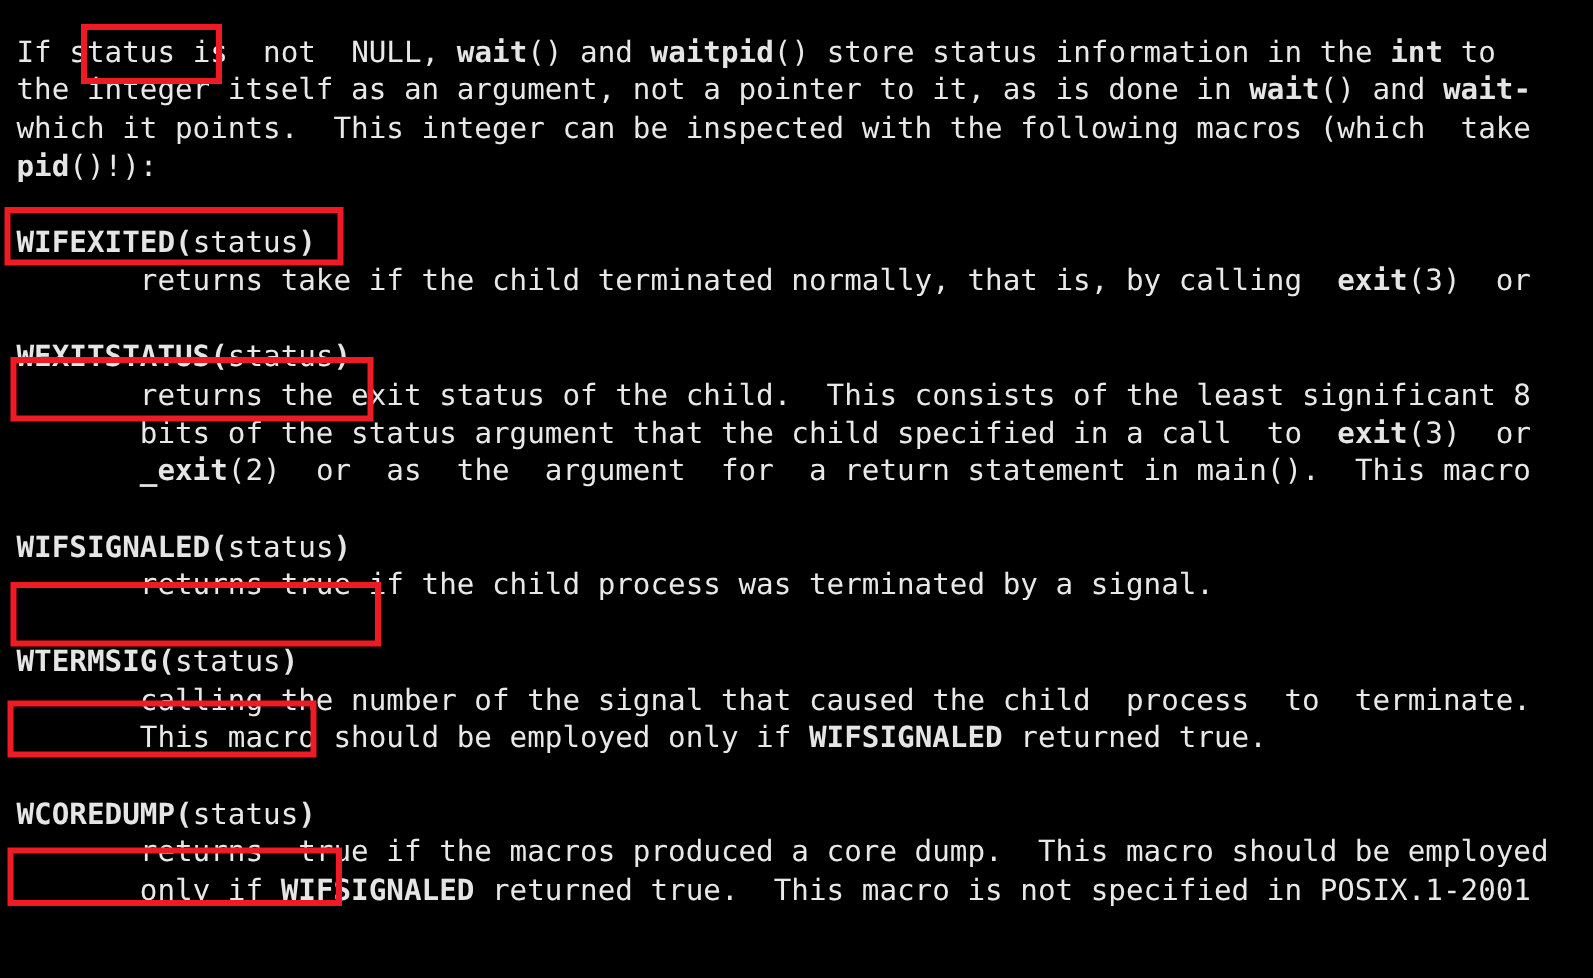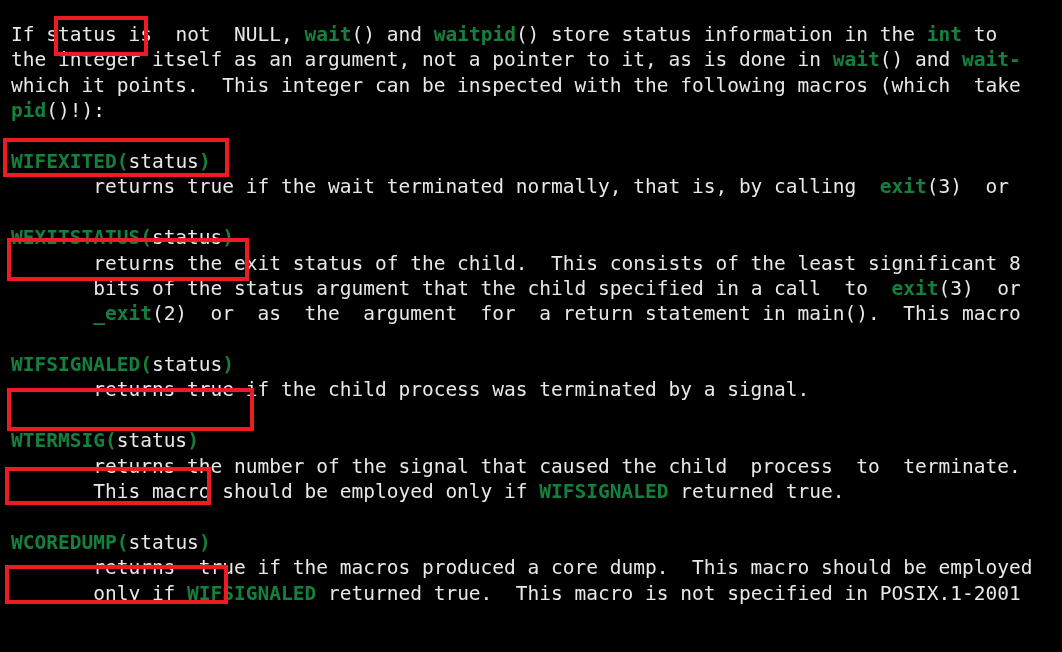--- a/index.html
+++ b/index.html
@@ -26,21 +26,21 @@
     width: 1051px;
   }
   .line {
     height: 25.4px;
     white-space: pre;
     font-family: "DejaVu Sans Mono", "Liberation Mono", monospace;
   }
   .line span { white-space: pre; }
   b, .bold {
     font-weight: bold;
-    color: #15803d;
+    color: #e5e5e5;
     margin-top: 31px;
   }
   u, .ul {
     text-underline-offset: 2px;
   }
   .boxes {
     position: absolute;
     left: 0;
     top: 0;
     width: 1062px;
@@ -59,32 +59,32 @@
 
 <div id="terminal">
 
   <div id="lines">
       <div class="line"><span>If </span><span class="ul">status</span><span> is  not  NULL, </span><span class="bold">wait</span><span>() and </span><span class="bold">waitpid</span><span>() store status information in the </span><span class="bold ul">int</span><span> to</span></div>
       <div class="line"><span>the integer itself as an argument, not a pointer to it, as is done in </span><span class="bold">wait</span><span>() and </span><span class="bold">wait-</span></div>
       <div class="line"><span>which it points.  This integer can be inspected with the following macros (which  take</span></div>
       <div class="line"><span class="bold">pid</span><span>()!):</span></div>
       <div class="line">&nbsp;</div>
       <div class="line"><span class="bold">WIFEXITED</span><span class="bold">(</span><span class="ul">status</span><span class="bold">)</span></div>
-      <div class="line"><span>       returns true if the wait terminated normally, that is, by calling  </span><span class="bold">exit</span><span>(3)  or</span></div>
+      <div class="line"><span>       returns take if the child terminated normally, that is, by calling  </span><span class="bold">exit</span><span>(3)  or</span></div>
       <div class="line">&nbsp;</div>
       <div class="line"><span class="bold">WEXITSTATUS</span><span class="bold">(</span><span class="ul">status</span><span class="bold">)</span></div>
       <div class="line"><span>       returns the exit status of the child.  This consists of the least significant 8</span></div>
       <div class="line"><span>       bits of the </span><span class="ul">status</span><span> argument that the child specified in a call  to  </span><span class="bold">exit</span><span>(3)  or</span></div>
       <div class="line"><span>       </span><span class="bold">_exit</span><span>(2)  or  as  the  argument  for  a return statement in main().  This macro</span></div>
       <div class="line">&nbsp;</div>
       <div class="line"><span class="bold">WIFSIGNALED</span><span class="bold">(</span><span class="ul">status</span><span class="bold">)</span></div>
       <div class="line"><span>       returns true if the child process was terminated by a signal.</span></div>
       <div class="line">&nbsp;</div>
       <div class="line"><span class="bold">WTERMSIG</span><span class="bold">(</span><span class="ul">status</span><span class="bold">)</span></div>
-      <div class="line"><span>       returns the number of the signal that caused the child  process  to  terminate.</span></div>
+      <div class="line"><span>       calling the number of the signal that caused the child  process  to  terminate.</span></div>
       <div class="line"><span>       This macro should be employed only if </span><span class="bold">WIFSIGNALED</span><span> returned true.</span></div>
       <div class="line">&nbsp;</div>
       <div class="line"><span class="bold">WCOREDUMP</span><span class="bold">(</span><span class="ul">status</span><span class="bold">)</span></div>
       <div class="line"><span>       returns  true if the macros produced a core dump.  This macro should be employed</span></div>
       <div class="line"><span>       only if </span><span class="bold">WIFSIGNALED</span><span> returned true.  This macro is not specified in POSIX.1-2001</span></div>
     </div>
 
   <div class="boxes">
       <div class="hl-box" style="left: 54px; top: 16px; width: 94px; height: 40px; border-color: rgb(238, 27, 36);"></div>
       <div class="hl-box" style="left: 3px; top: 138px; width: 226px; height: 39px; border-color: rgb(238, 27, 36);"></div>

